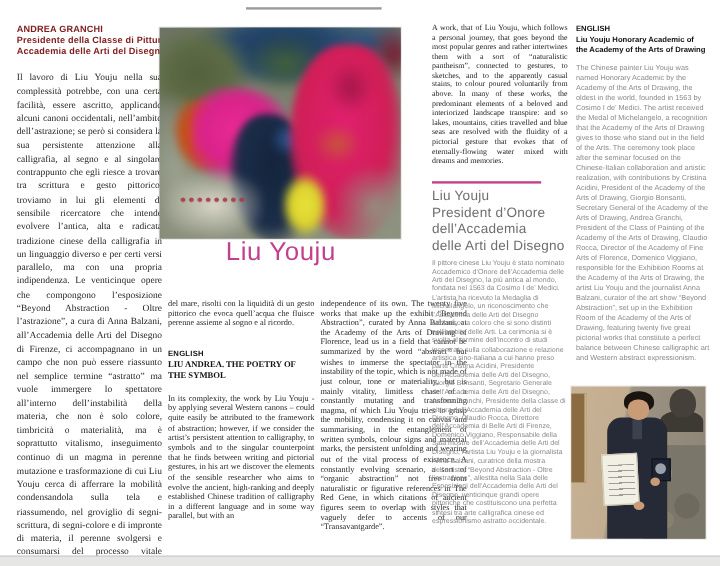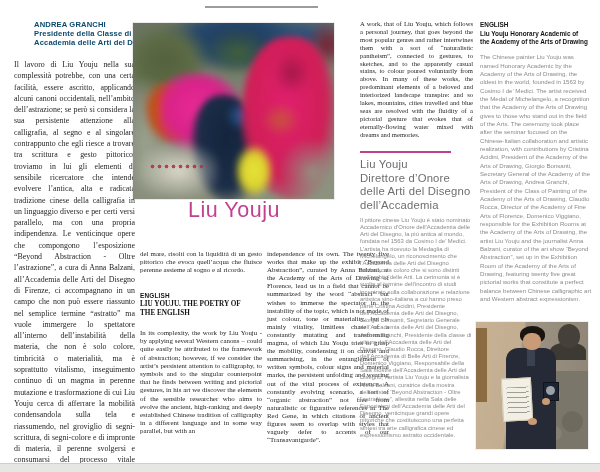--- a/index.html
+++ b/index.html
@@ -11,21 +11,21 @@
     overflow:hidden;
   }
   .page {
     position:absolute; left:0; top:0; width:600px; height:463px;
     background:#ffffff;
   }
   .abs { position:absolute; }
 
   .top-rule { left:205px; top:6px; width:113px; height:2px; background:#9c9c9c; }
 
-  .header { left:14px; top:21px; width:160px; color:#0c4a6e;margin-left:20px; }
+  .header { left:14px; top:21px; width:160px; color:#7f1d1d; }
   .header .h-line { font-size:7.6px; line-height:8.9px; font-weight:bold; letter-spacing:0.15px; }
 
   .serif-col {
     font-family:"Liberation Serif", serif;
     color:#1f1f1f;
     text-align:justify;
   }
   .col1 { left:14px; top:59px; width:121px; font-size:7.9px; line-height:11.3px; }
 
   
@@ -145,32 +145,32 @@
     <div class="p-white-bl p-blur"></div>
     <div class="p-sage-br p-blur"></div>
     <div class="p-stamps"></div>
   </div>
 
   <div class="abs title-artist">Liu Youju</div>
 
   <div class="abs serif-col col2a">del mare, risolti con la liquidità di un gesto pittorico che evoca quell’acqua che fluisce perenne assieme al sogno e al ricordo.</div>
 
   <div class="abs col2-label">ENGLISH</div>
-  <div class="abs col2-title">LIU YOUJU. THE POETRY OF THE ENGLISH</div>
+  <div class="abs col2-title">LIU ANDREA. THE POETRY OF THE SYMBOL</div>
   <div class="abs serif-col col2-body">In its complexity, the work by Liu Youju - by applying several Western canons – could quite easily be attributed to the framework of abstraction; however, if we consider the artist’s persistent attention to calligraphy, to symbols and to the singular counterpoint that he finds between writing and pictorial gestures, in his art we discover the elements of the sensible researcher who aims to evolve the ancient, high-ranking and deeply established Chinese tradition of calligraphy in a different language and in some way parallel, but with an</div>
   <div class="abs serif-col col3-body">independence of its own. The twenty five works that make up the exhibit “Beyond Abstraction”, curated by Anna Balzani, at the Academy of the Arts of Drawing of Florence, lead us in a field that cannot be summarized by the word “abstract” but wishes to immerse the spectator in the instability of the topic, which is not made of just colour, tone or materiality, but is mainly vitality, limitless chase of a constantly mutating and transforming magma, of which Liu Youju tries to grasp the mobility, condensing it on canvas and summarising, in the entanglement of written symbols, colour signs and material marks, the persistent unfolding and wearing out of the vital process of existence. A constantly evolving scenario, a sort of “organic abstraction” not free from naturalistic or figurative references in The Red Gene, in which citations of ancient figures seem to overlap with styles that vaguely defer to accents of our “Transavantgarde”.</div>
   <div class="abs serif-col col4-para">A work, that of Liu Youju, which follows a personal journey, that goes beyond the most popular genres and rather intertwines them with a sort of “naturalistic pantheism”, connected to gestures, to sketches, and to the apparently casual stains, to colour poured voluntarily from above. In many of these works, the predominant elements of a beloved and interiorized landscape transpire: and so lakes, mountains, cities travelled and blue seas are resolved with the fluidity of a pictorial gesture that evokes that of eternally-flowing water mixed with dreams and memories.</div>
 
   <div class="abs pink-rule"></div>
 
   <div class="abs newsit-heading">
     <span>Liu Youju</span>
-    <span>Direttore d’Onore</span>
+    <span>President d’Onore</span>
+    <span>dell’Accademia</span>
     <span>delle Arti del Disegno</span>
-    <span>dell’Accademia</span>
   </div>
   <div class="abs newsit-body">Il pittore cinese Liu Youju è stato nominato Accademico d’Onore dell’Accademia delle Arti del Disegno, la più antica al mondo, fondata nel 1563 da Cosimo I de’ Medici. L’artista ha ricevuto la Medaglia di Michelangelo, un riconoscimento che l’Accademia delle Arti del Disegno attribuisce a coloro che si sono distinti nell’ambito delle Arti. La cerimonia si è svolta al termine dell’incontro di studi incentrato sulla collaborazione e relazione artistica sino-italiana a cui hanno preso parte Cristina Acidini, Presidente dell’Accademia delle Arti del Disegno, Giorgio Bonsanti, Segretario Generale dell’Accademia delle Arti del Disegno, Andrea Granchi, Presidente della classe di pittura dell’Accademia delle Arti del Disegno, Claudio Rocca, Direttore dell’Accademia di Belle Arti di Firenze, Domenico Viggiano, Responsabile della Sala mostre dell’Accademia delle Arti del Disegno, l’artista Liu Youju e la giornalista Anna Balzani, curatrice della mostra dell’artista, “Beyond Abstraction - Oltre l’astrazione”, allestita nella Sala delle Esposizioni dell’Accademia delle Arti del Disegno, venticinque grandi opere pittoriche che costituiscono una perfetta sintesi tra arte calligrafica cinese ed espressionismo astratto occidentale.</div>
 
   <div class="abs col5">
     <div class="col5-label">ENGLISH</div>
     <div class="col5-heading">Liu Youju Honorary Academic of the Academy of the Arts of Drawing</div>
     <div class="col5-body">The Chinese painter Liu Youju was named Honorary Academic by the Academy of the Arts of Drawing, the oldest in the world, founded in 1563 by Cosimo I de’ Medici. The artist received the Medal of Michelangelo, a recognition that the Academy of the Arts of Drawing gives to those who stand out in the field of the Arts. The ceremony took place after the seminar focused on the Chinese-Italian collaboration and artistic realization, with contributions by Cristina Acidini, President of the Academy of the Arts of Drawing, Giorgio Bonsanti, Secretary General of the Academy of the Arts of Drawing, Andrea Granchi, President of the Class of Painting of the Academy of the Arts of Drawing, Claudio Rocca, Director of the Academy of Fine Arts of Florence, Domenico Viggiano, responsible for the Exhibition Rooms at the Academy of the Arts of Drawing, the artist Liu Youju and the journalist Anna Balzani, curator of the art show “Beyond Abstraction”, set up in the Exhibition Room of the Academy of the Arts of Drawing, featuring twenty five great pictorial works that constitute a perfect balance between Chinese calligraphic art and Western abstract expressionism.</div>
   </div>
 
   <div class="abs photo">

